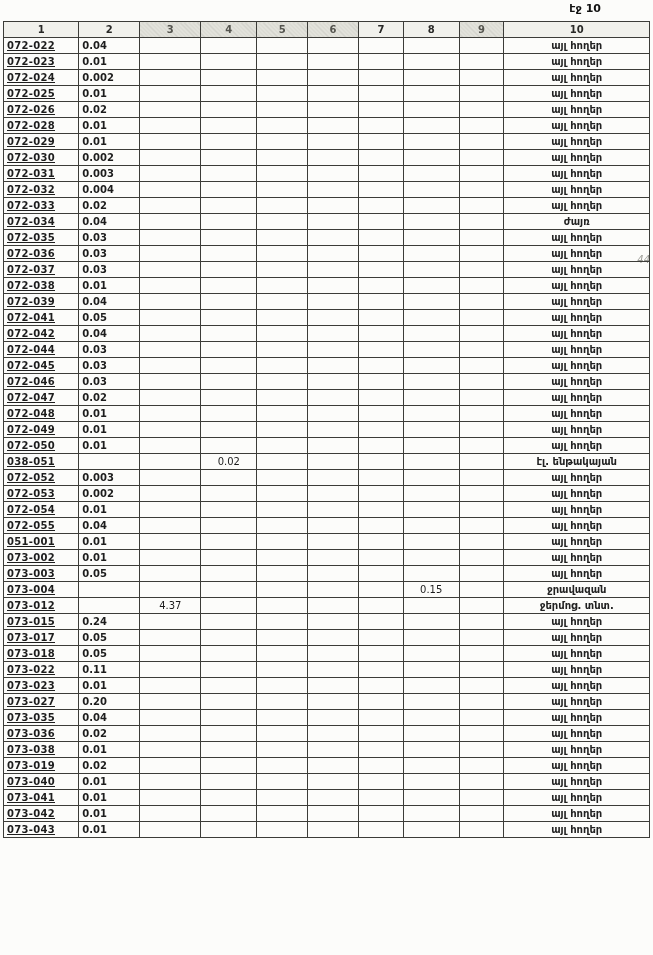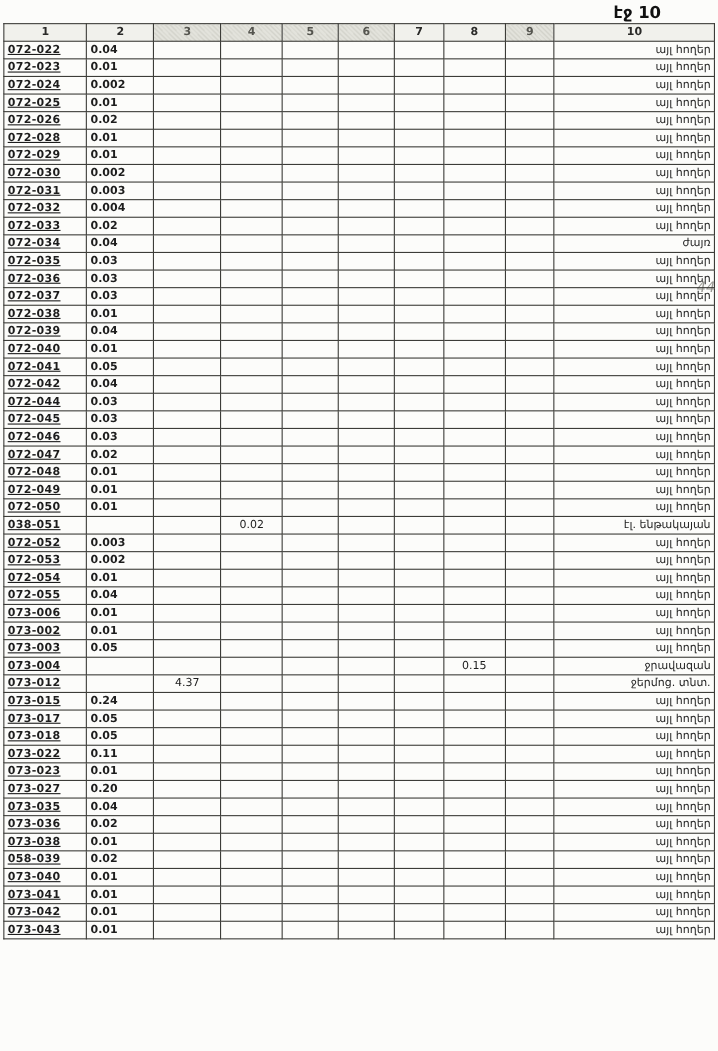--- a/index.html
+++ b/index.html
@@ -13,30 +13,30 @@
     width: 653px;
     height: 955px;
     background: #fcfcfa;
     color: #1d1d1d;
     overflow: hidden;
   }
   .page-label {
     position: absolute;
     top: 2px;
     right: 52px;
-    font-size: 15px;
+    font-size: 11px;
     font-weight: bold;
     color: #111;
     text-align: center;
   }
   .margin-note {
     position: absolute;
     top: 254px;
     right: 3px;
-    font-size: 13px;
+    font-size: 10px;
     color: #9a9a94;
     font-style: italic;
   }
   table.scan-table {
     position: absolute;
     top: 21px;
     left: 3px;
     width: 647px;
     border-collapse: collapse;
     table-layout: fixed;
@@ -73,22 +73,22 @@
     text-decoration: underline;
   }
   td.value-cell {
     text-align: left;
     font-weight: bold;
   }
   td.mid-cell {
     text-align: center;
   }
   td.label-cell {
-    text-align: right;
-    font-weight: normal;
+    text-align: center;
+    font-weight: bold;
     color: #222;
   }
   
   col.c1  { width: 74px; }
   col.c2  { width: 60px; }
   col.c3  { width: 60px; }
   col.c4  { width: 55px; }
   col.c5  { width: 50px; }
   col.c6  { width: 50px; }
   col.c7  { width: 44px; }
@@ -331,32 +331,20 @@
           <td class="mid-cell"></td>
           <td class="mid-cell"></td>
           <td class="mid-cell"></td>
           <td class="mid-cell"></td>
           <td class="mid-cell"></td>
           <td class="mid-cell"></td>
           <td class="mid-cell"></td>
           <td class="label-cell">այլ հողեր</td>
         </tr>
         <tr>
-          <td class="code-cell">072-040</td>
-          <td class="value-cell">0.01</td>
-          <td class="mid-cell"></td>
-          <td class="mid-cell"></td>
-          <td class="mid-cell"></td>
-          <td class="mid-cell"></td>
-          <td class="mid-cell"></td>
-          <td class="mid-cell"></td>
-          <td class="mid-cell"></td>
-          <td class="label-cell">այլ հողեր</td>
-        </tr>
-        <tr>
           <td class="code-cell">072-041</td>
           <td class="value-cell">0.05</td>
           <td class="mid-cell"></td>
           <td class="mid-cell"></td>
           <td class="mid-cell"></td>
           <td class="mid-cell"></td>
           <td class="mid-cell"></td>
           <td class="mid-cell"></td>
           <td class="mid-cell"></td>
           <td class="label-cell">այլ հողեր</td>
@@ -511,21 +499,21 @@
           <td class="mid-cell"></td>
           <td class="mid-cell"></td>
           <td class="mid-cell"></td>
           <td class="mid-cell"></td>
           <td class="mid-cell"></td>
           <td class="mid-cell"></td>
           <td class="mid-cell"></td>
           <td class="label-cell">այլ հողեր</td>
         </tr>
         <tr>
-          <td class="code-cell">073-006</td>
+          <td class="code-cell">051-001</td>
           <td class="value-cell">0.01</td>
           <td class="mid-cell"></td>
           <td class="mid-cell"></td>
           <td class="mid-cell"></td>
           <td class="mid-cell"></td>
           <td class="mid-cell"></td>
           <td class="mid-cell"></td>
           <td class="mid-cell"></td>
           <td class="label-cell">այլ հողեր</td>
         </tr>
@@ -679,21 +667,21 @@
           <td class="mid-cell"></td>
           <td class="mid-cell"></td>
           <td class="mid-cell"></td>
           <td class="mid-cell"></td>
           <td class="mid-cell"></td>
           <td class="mid-cell"></td>
           <td class="mid-cell"></td>
           <td class="label-cell">այլ հողեր</td>
         </tr>
         <tr>
-          <td class="code-cell">058-039</td>
+          <td class="code-cell">073-019</td>
           <td class="value-cell">0.02</td>
           <td class="mid-cell"></td>
           <td class="mid-cell"></td>
           <td class="mid-cell"></td>
           <td class="mid-cell"></td>
           <td class="mid-cell"></td>
           <td class="mid-cell"></td>
           <td class="mid-cell"></td>
           <td class="label-cell">այլ հողեր</td>
         </tr>

